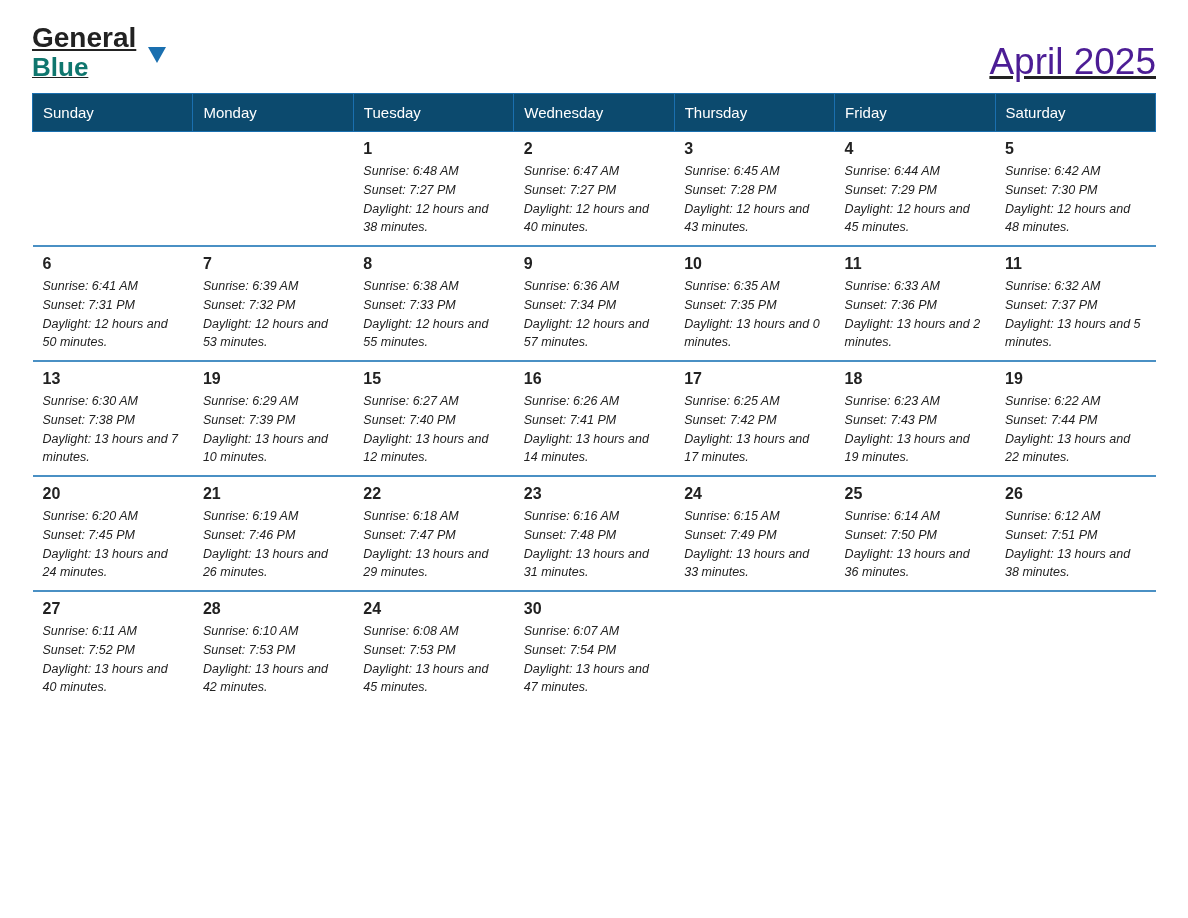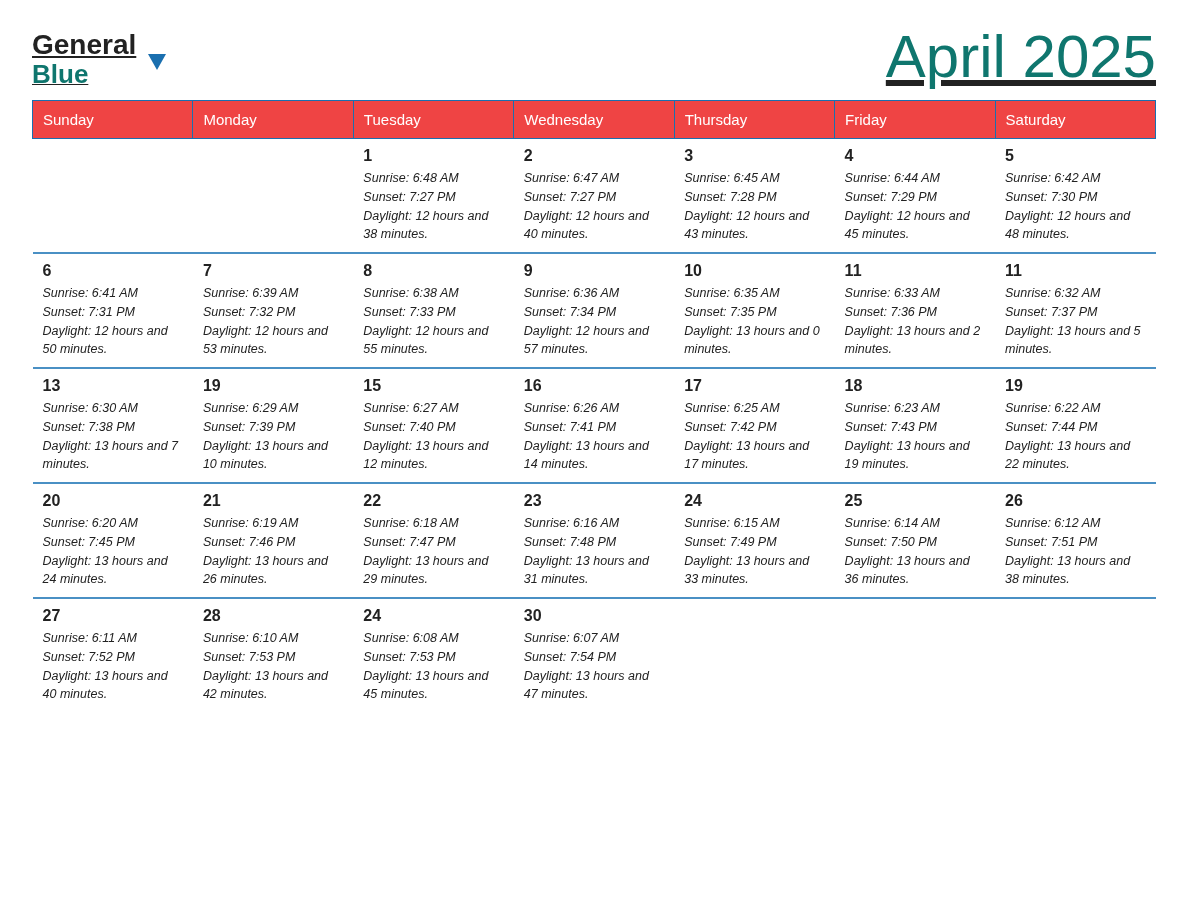--- a/index.html
+++ b/index.html
@@ -33,38 +33,38 @@
     }
     .logo-blue-line {
       font-size: 26px;
       font-weight: bold;
       color: #0f766e;
     }
     .title-block {
       text-align: right;
     }
     .title-block h1 {
-      font-size: 60px;
+      font-size: 37px;
       font-weight: normal;
-      color: #0f766e;
+      color: #4c1d95;
       line-height: 1.1;
     }
     .title-block h2 {
       font-size: 20px;
       font-weight: normal;
       color: #222;
       margin-top: 2px;
     }
     .calendar {
       width: 100%;
       border-collapse: collapse;
       margin-top: 10px;
     }
     .calendar thead tr {
-      background-color: #ef4444;
+      background-color: #0c4a6e;
       color: #fff;
     }
     .calendar thead th {
       padding: 10px 10px;
       font-size: 15px;
       font-weight: normal;
       text-align: left;
       border: 1px solid #1a6faf;
     }
     .calendar tbody tr {

